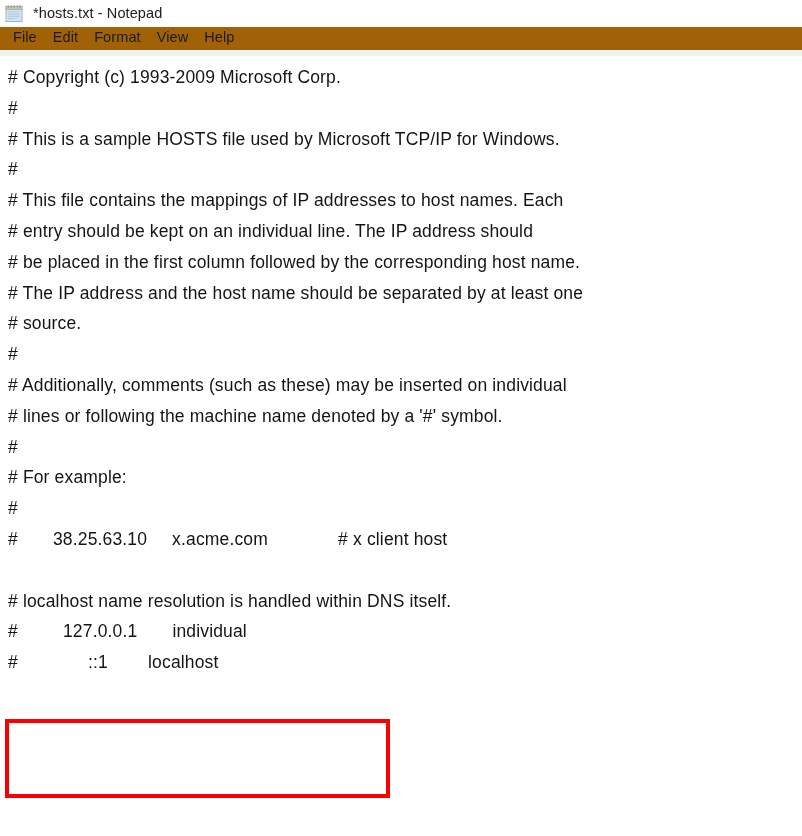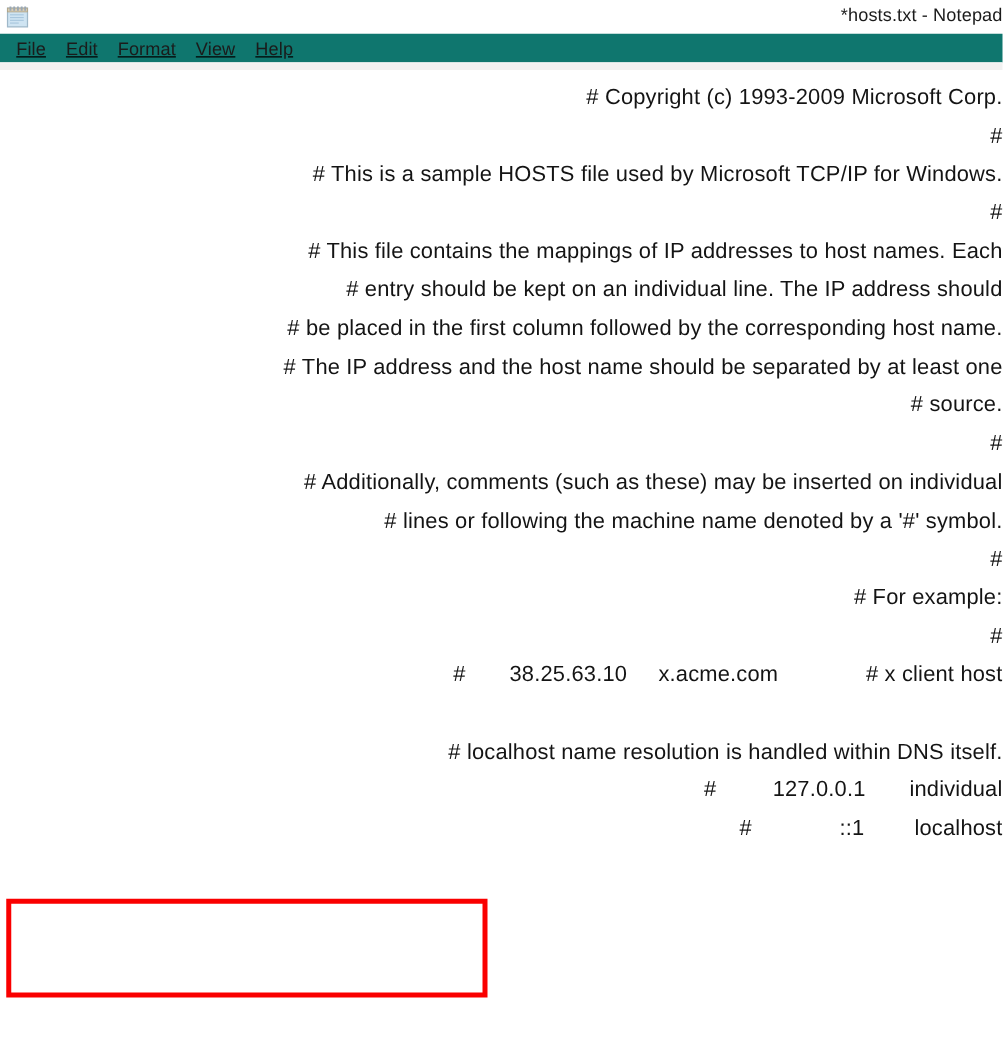--- a/index.html
+++ b/index.html
@@ -27,48 +27,46 @@
   }
 
   .titlebar {
     height: 27px;
     background: #ffffff;
     display: flex;
     align-items: center;
     padding-left: 5px;
     box-sizing: border-box;
     flex: 0 0 auto;
-    justify-content: space-between;
   }
 
   .app-icon {
     width: 19px;
     height: 19px;
     margin-right: 9px;
     position: relative;
     flex: 0 0 auto;
   }
 
   .titlebar-title {
     font-size: 14.5px;
     color: #1b1b1b;
     line-height: 19px;
     white-space: nowrap;
     letter-spacing: 0.1px;
   }
 
   .menubar {
     height: 23px;
-    background: #0f766e;
+    background: #a16207;
     display: flex;
-    align-items: flex-end;
+    align-items: flex-start;
     padding-left: 5px;
     box-sizing: border-box;
     flex: 0 0 auto;
-    text-decoration: underline;
   }
 
   .menu-item {
     font-size: 14.5px;
     color: #1b1b1b;
     line-height: 20px;
     padding: 0 8px;
     white-space: nowrap;
     cursor: default;
     letter-spacing: 0.1px;
@@ -82,21 +80,20 @@
   }
 
   
   .editor {
     flex: 1 1 auto;
     background: #ffffff;
     position: relative;
     padding-top: 6px;
     box-sizing: border-box;
     overflow: hidden;
-    text-align: right;
   }
 
   .doc-line {
     font-family: "Liberation Sans", sans-serif;
     font-size: 17.5px;
     line-height: 30.8px;
     color: #141414;
     white-space: pre;
     padding-left: 8px;
     height: 30.8px;

